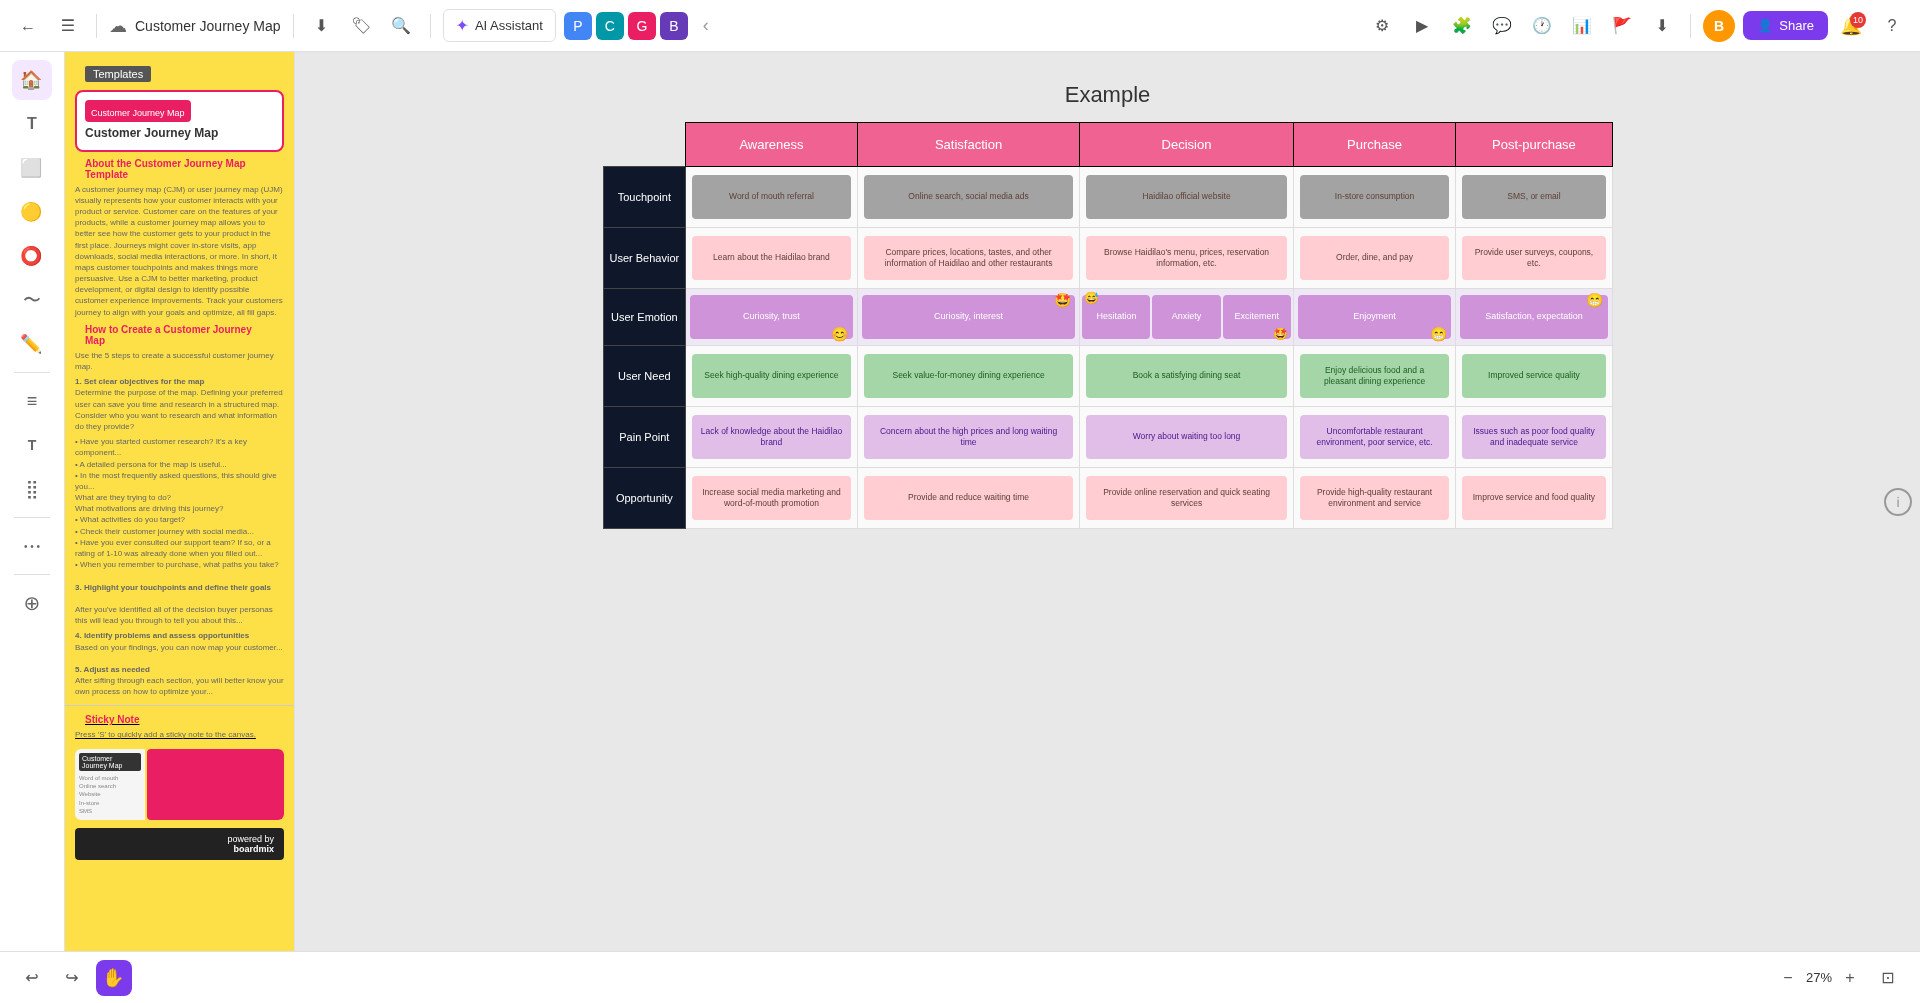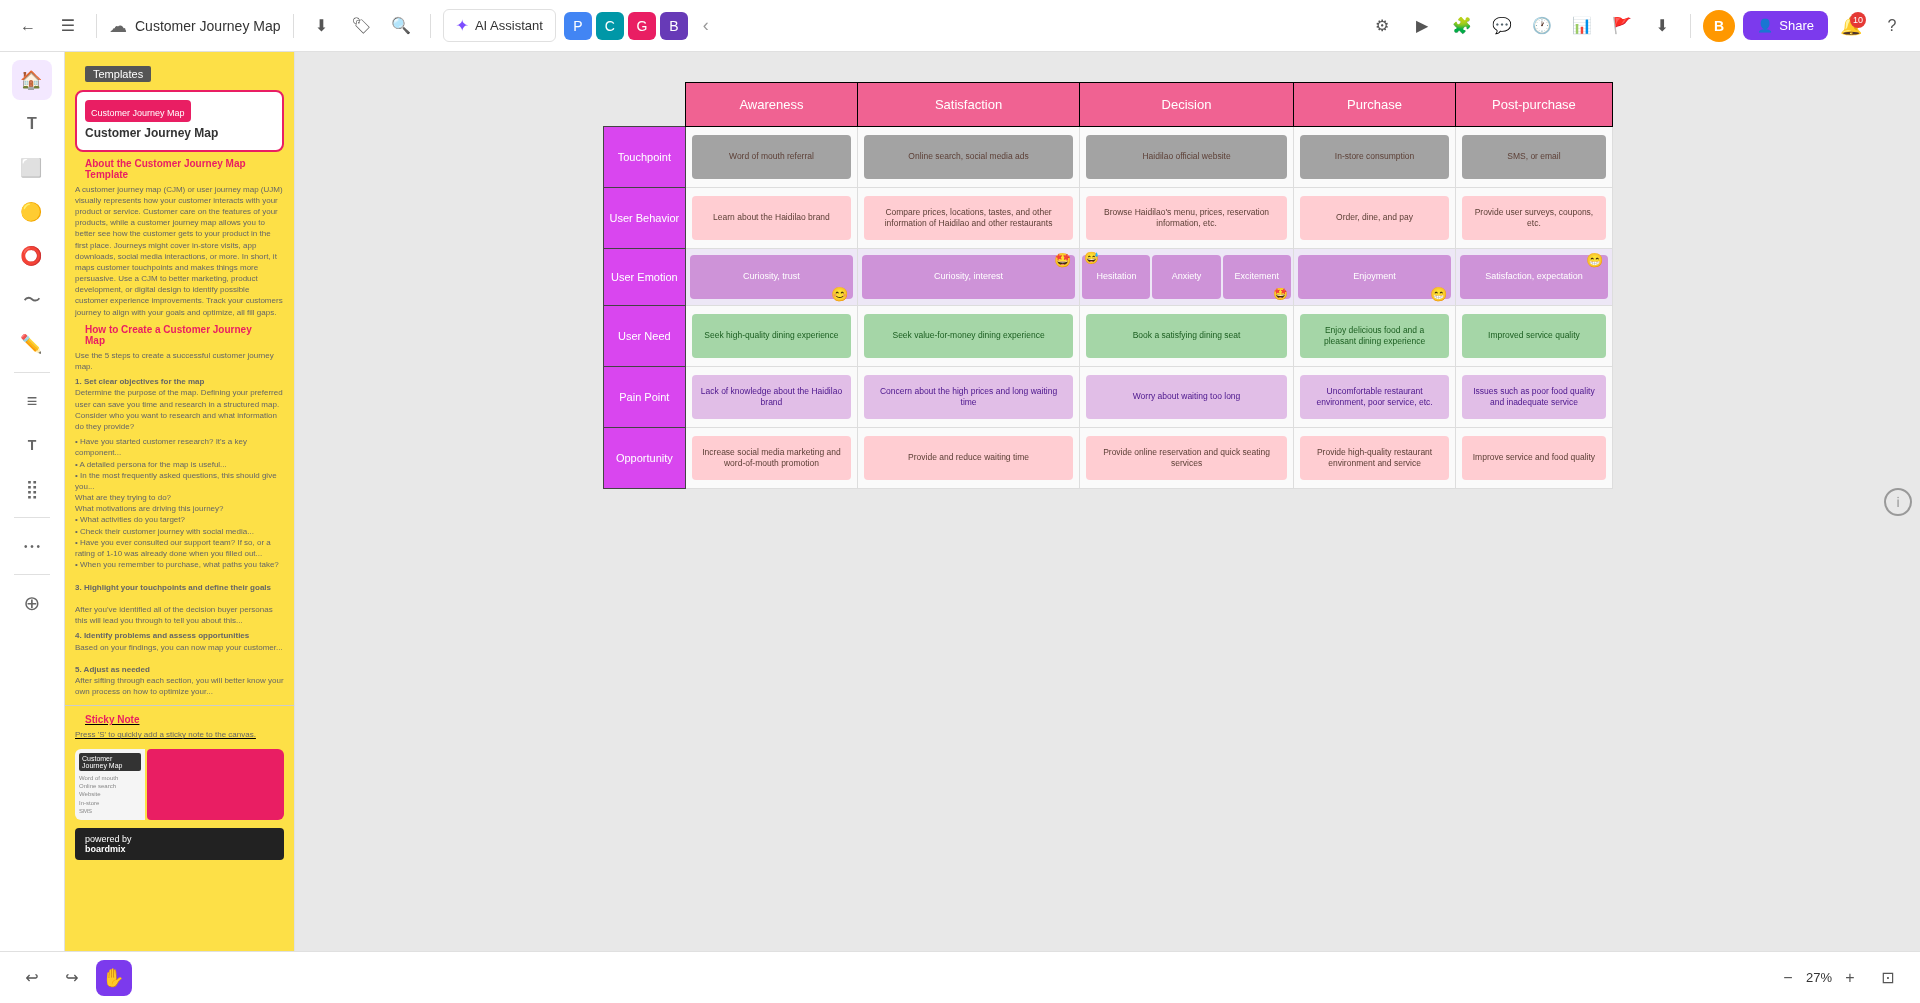--- a/index.html
+++ b/index.html
@@ -179,21 +179,21 @@
       font-weight: 500;
       padding: 14px 8px;
       text-align: center;
       border: 1px solid #000000;
     }
     .header-row th:first-child {
       background: transparent;
       border: none;
     }
     .row-label {
-      background: #d946ef;
+      background: #0f172a;
       color: #fff;
       font-size: 11px;
       font-weight: 500;
       text-align: center;
       padding: 20px 6px;
       vertical-align: middle;
       border: 1px solid #444;
       white-space: nowrap;
     }
     .data-cell {
@@ -376,27 +376,28 @@
 
     <div class="panel-thumbnail">
       <div class="thumb-left">
         <div style="background:#333;color:#fff;font-size:7px;padding:2px 3px;border-radius:2px;margin-bottom:3px;">Customer<br>Journey Map</div>
         <div style="font-size:6px;color:#888;line-height:1.4;">
           Word of mouth<br>Online search<br>Website<br>In-store<br>SMS
         </div>
       </div>
       <div class="thumb-right"></div>
     </div>
-    <div style="background:#222;color:#fff;font-size:9px;padding:6px 10px;text-align:left;margin:4px 10px;border-radius:4px;">
+    <div style="background:#222;color:#fff;font-size:9px;padding:6px 10px;text-align:right;margin:4px 10px;border-radius:4px;">
       powered by<br><strong>boardmix</strong>
     </div>
   </div>
 
   <div class="canvas">
     <div class="journey-container">
+      <div class="journey-title">Example</div>
       <table class="journey-table">
         <thead>
           <tr class="header-row">
             <th style="width:80px;background:transparent;border:none;"></th>
             <th>Awareness</th>
             <th>Satisfaction</th>
             <th>Decision</th>
             <th>Purchase</th>
             <th>Post-purchase</th>
           </tr>

